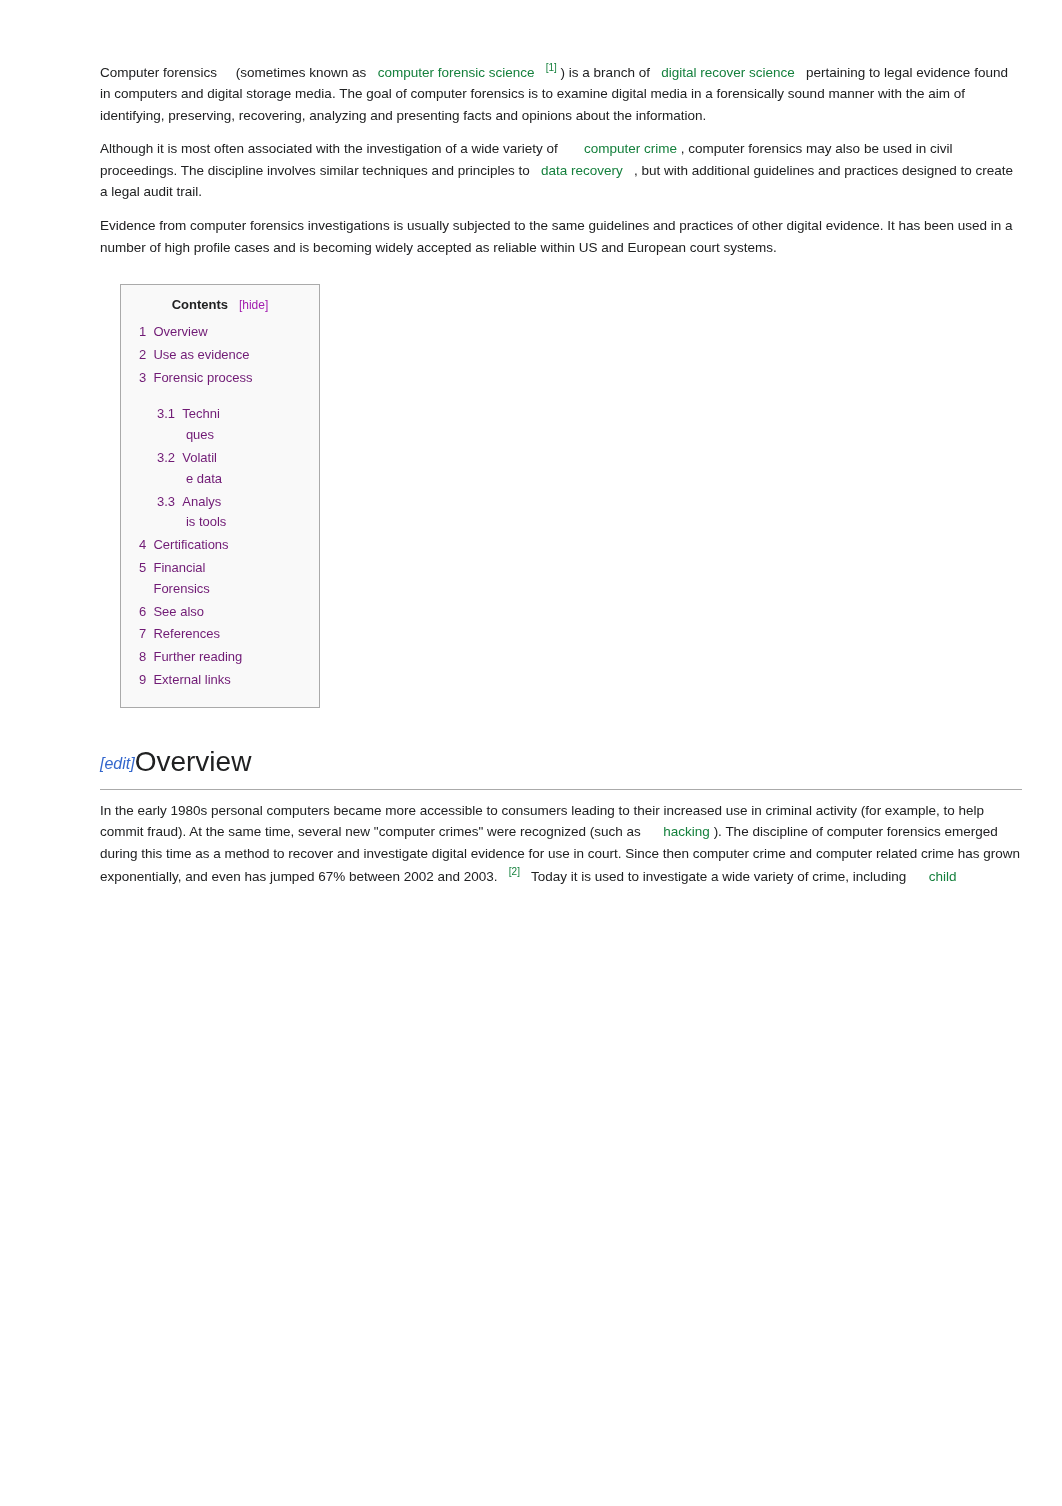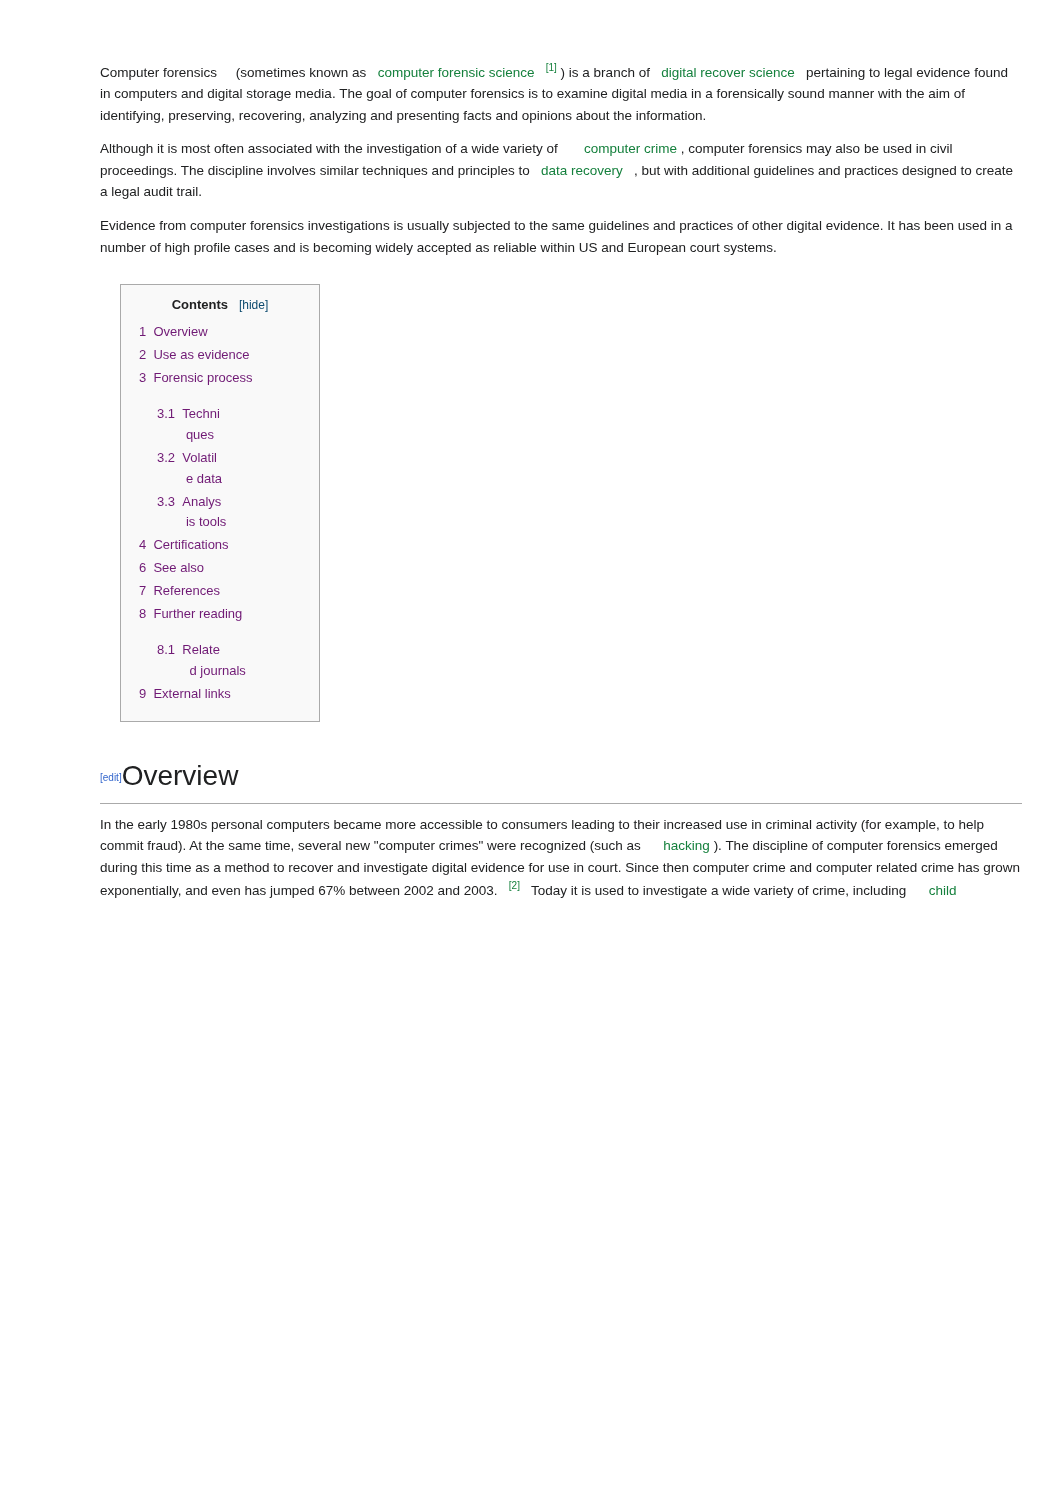--- a/index.html
+++ b/index.html
@@ -25,21 +25,21 @@
       font-size: 13px;
     }
     .toc-title {
       font-weight: bold;
       text-align: center;
       margin-bottom: 4px;
     }
     .toc-hide {
       font-weight: normal;
       font-size: 12px;
-      color: #0c4a6e;
+      color: #a21caf;
       cursor: pointer;
     }
     .toc-list {
       list-style: none;
       padding-left: 0;
       margin-top: 6px;
     }
     .toc-list li {
       margin: 2px 0;
       color: #3366cc;
@@ -57,24 +57,25 @@
     }
     .clearfix::after { content: ''; display: block; clear: both; }
     .overview-heading {
       font-size: 28px;
       font-weight: normal;
       border-bottom: 1px solid #aaa;
       margin: 18px 0 10px 0;
       padding-bottom: 4px;
     }
     .edit-link {
-      font-size: 10px;
+      font-size: 16px;
       color: #3366cc;
       font-weight: normal;
       vertical-align: middle;
+      font-style: italic;
     }
     sup {
       font-size: 10px;
       color: #3366cc;
     }
   </style>
 </head>
 <body>
 
 <div>
@@ -132,32 +133,30 @@
             </li>
             <li>
               <a href="#analysis-tools">3.3 &nbsp;Analys<br>&nbsp;&nbsp;&nbsp;&nbsp;&nbsp;&nbsp;&nbsp;&nbsp;is tools</a>
             </li>
           </ul>
         </li>
         <li>
           <a href="#certifications">4 &nbsp;Certifications</a>
         </li>
         <li>
+          <a href="#financial-forensics">5 &nbsp;Financial<br>&nbsp;&nbsp;&nbsp;&nbsp;Forensics</a>
+        </li>
+        <li>
           <a href="#see-also">6 &nbsp;See also</a>
         </li>
         <li>
           <a href="#references">7 &nbsp;References</a>
         </li>
         <li>
           <a href="#further-reading">8 &nbsp;Further reading</a>
-          <ul class="toc-sub">
-            <li>
-              <a href="#related-journals">8.1 &nbsp;Relate<br>&nbsp;&nbsp;&nbsp;&nbsp;&nbsp;&nbsp;&nbsp;&nbsp;&nbsp;d journals</a>
-            </li>
-          </ul>
         </li>
         <li>
           <a href="#external-links">9 &nbsp;External links</a>
         </li>
       </ol>
     </div>
   </div>
 
   <div style="clear:both;">
     <h2 class="overview-heading" id="overview">

